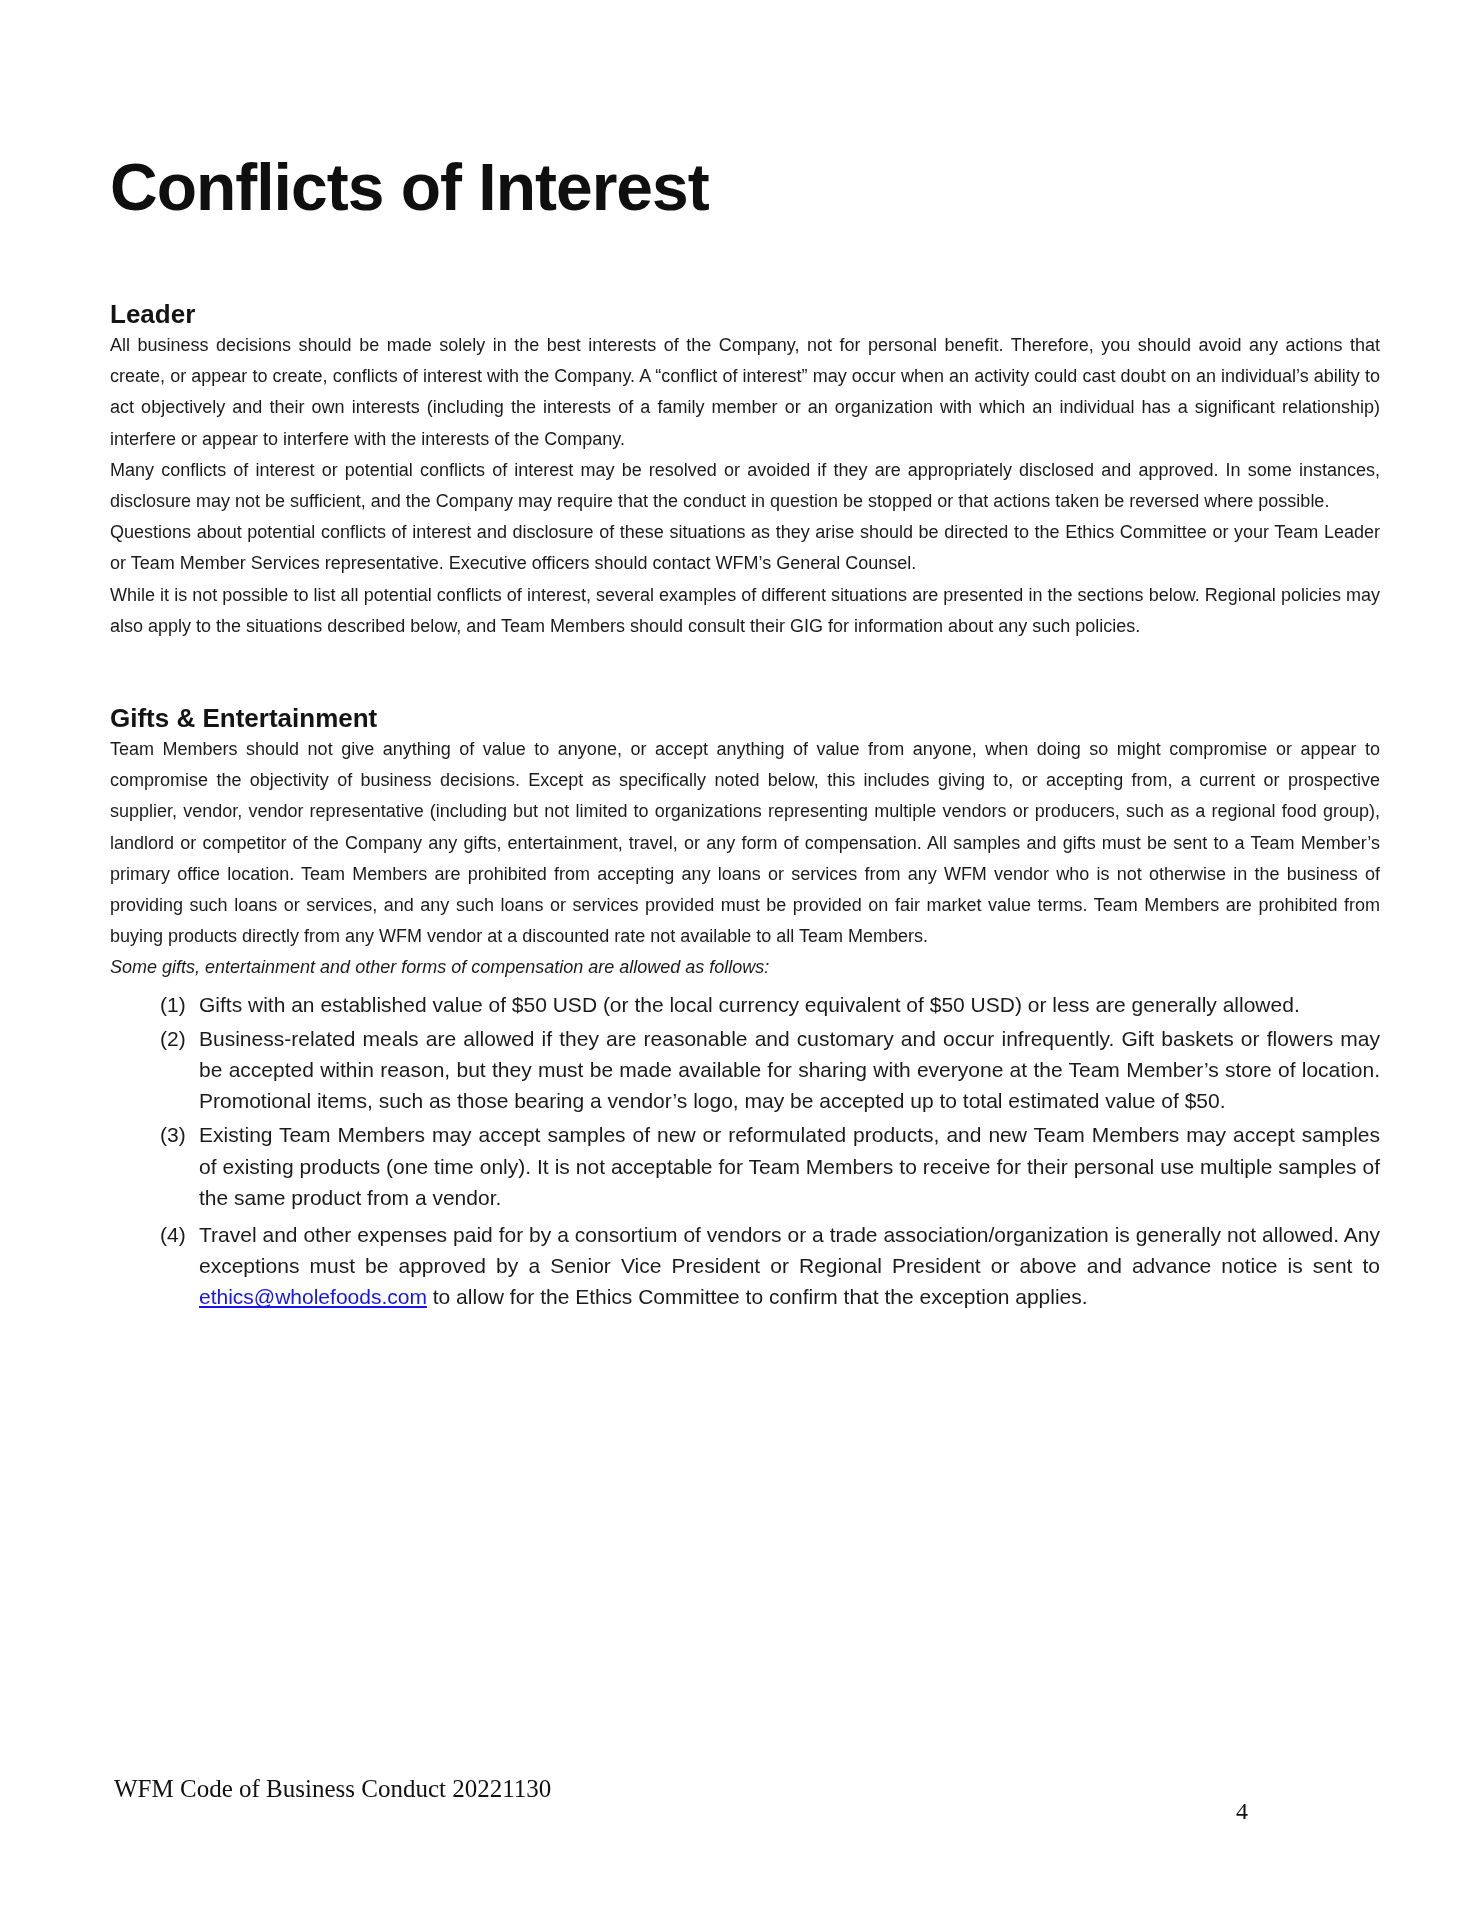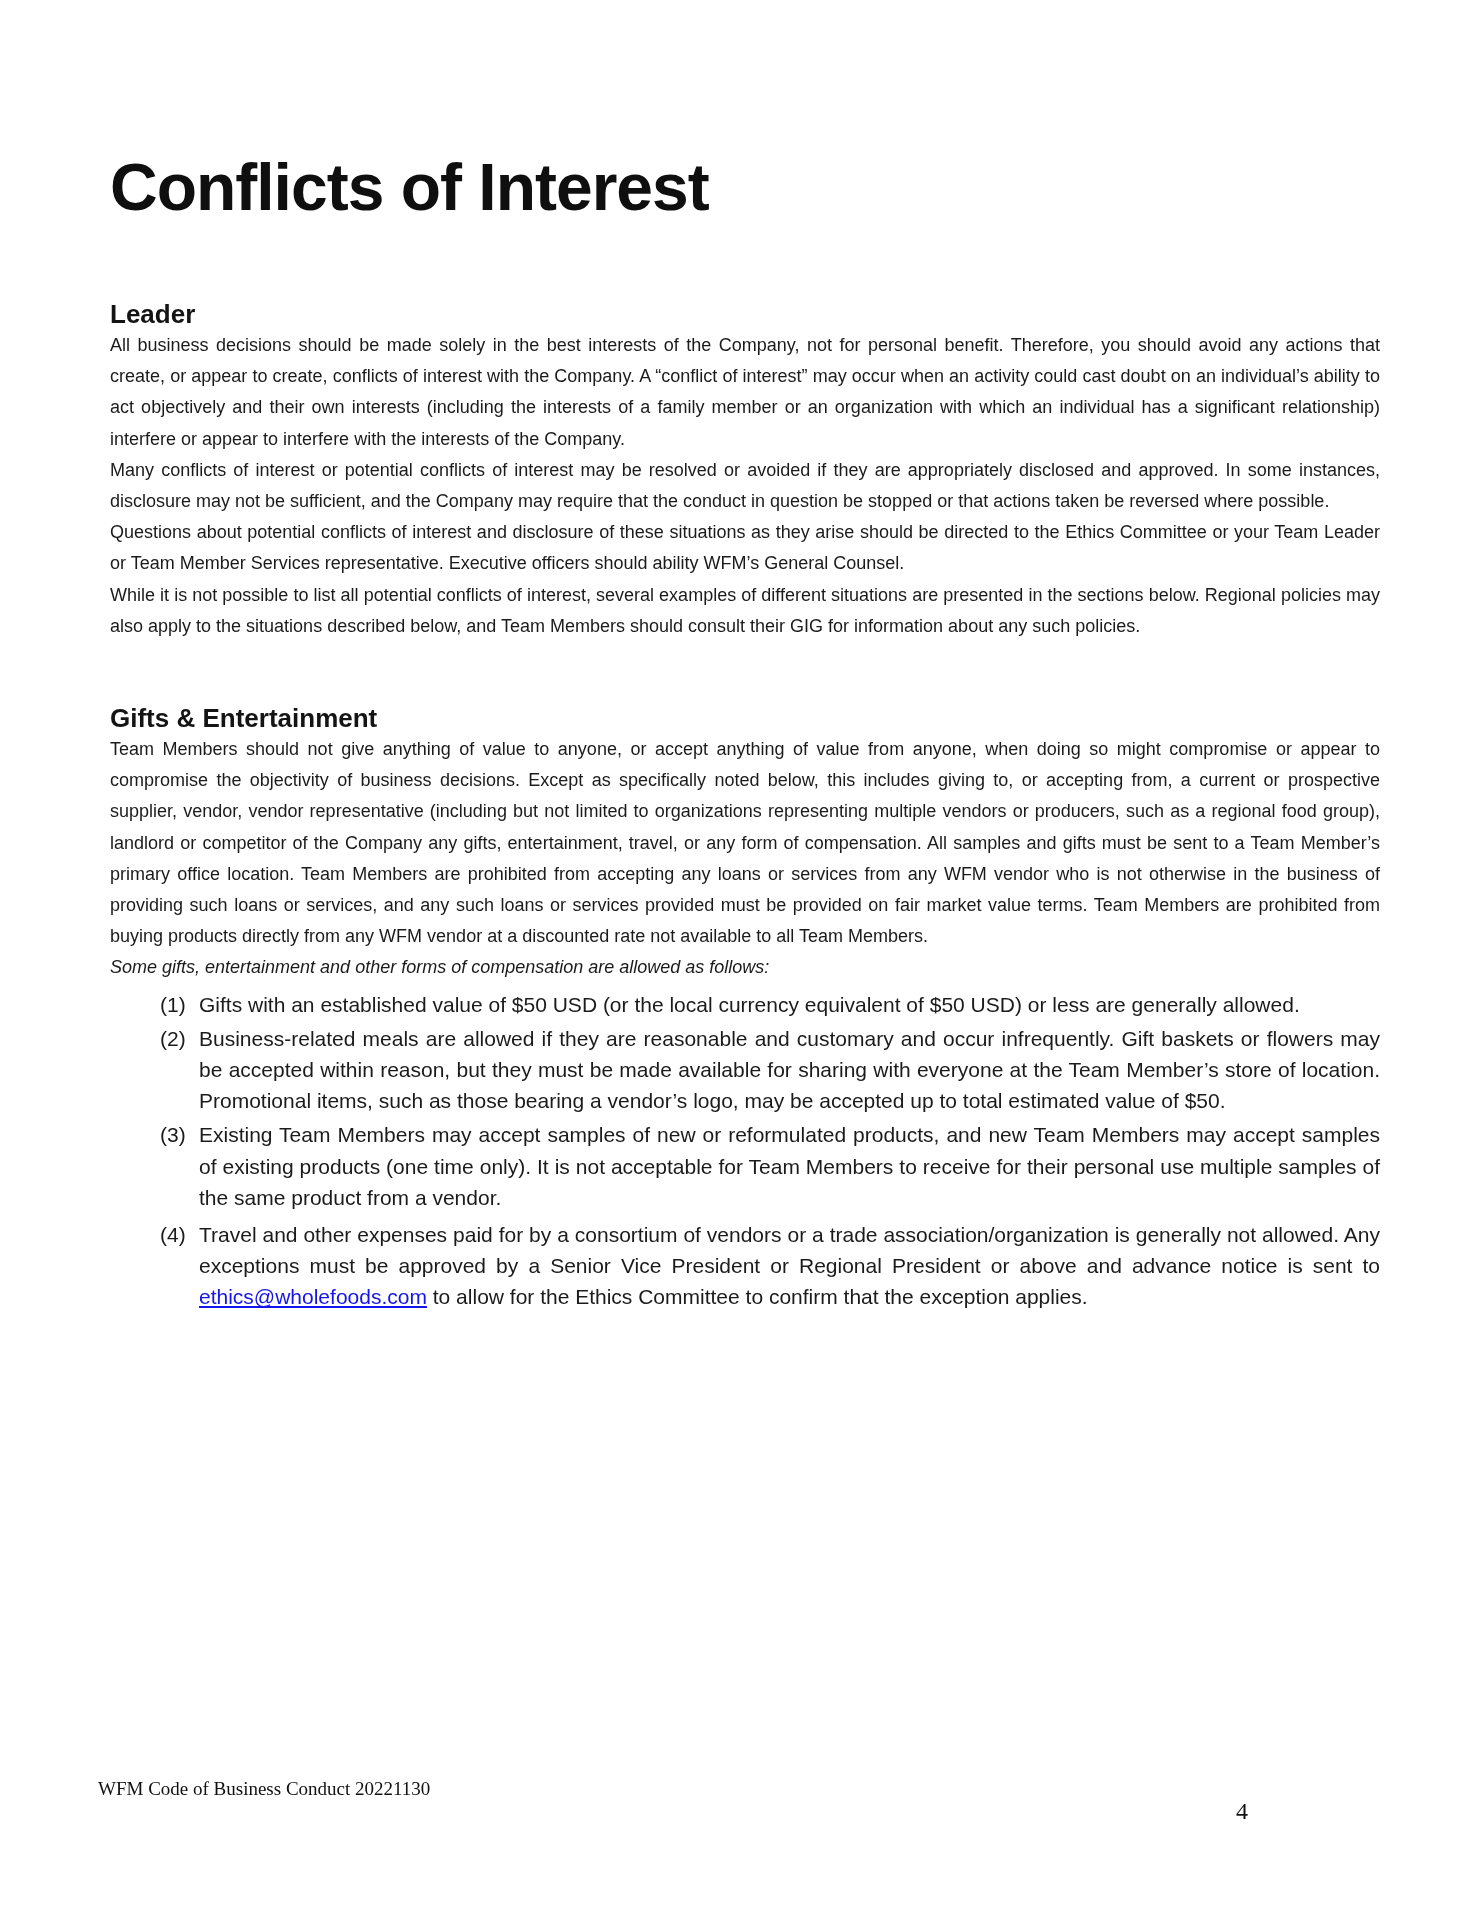--- a/index.html
+++ b/index.html
@@ -71,24 +71,24 @@
     top: 0;
     text-align: left;
   }
   a.email-link {
     color: #1414eb;
     text-decoration: underline;
     text-decoration-color: #1414eb;
   }
   .footer-left {
     position: absolute;
-    left: 98px;
+    left: 114px;
     top: 1776px;
     font-family: "Liberation Serif", serif;
-    font-size: 19px;
+    font-size: 25px;
     line-height: 26px;
     color: #111111;
   }
   .page-number {
     position: absolute;
     left: 1236px;
     top: 1797px;
     font-family: "Liberation Serif", serif;
     font-size: 24px;
     line-height: 28px;
@@ -102,21 +102,21 @@
   <div class="content">
 
     <h1 class="doc-title">Conflicts of Interest</h1>
 
     <h2 class="section-heading heading-general">Leader</h2>
 
     <p class="body-para mt-first">All business decisions should be made solely in the best interests of the Company, not for personal benefit. Therefore, you should avoid any actions that create, or appear to create, conflicts of interest with the Company. A “conflict of interest” may occur when an activity could cast doubt on an individual’s ability to act objectively and their own interests (including the interests of a family member or an organization with which an individual has a significant relationship) interfere or appear to interfere with the interests of the Company.</p>
 
     <p class="body-para mt-para1">Many conflicts of interest or potential conflicts of interest may be resolved or avoided if they are appropriately disclosed and approved. In some instances, disclosure may not be sufficient, and the Company may require that the conduct in question be stopped or that actions taken be reversed where possible.</p>
 
-    <p class="body-para mt-para2">Questions about potential conflicts of interest and disclosure of these situations as they arise should be directed to the Ethics Committee or your Team Leader or Team Member Services representative. Executive officers should ability WFM’s General Counsel.</p>
+    <p class="body-para mt-para2">Questions about potential conflicts of interest and disclosure of these situations as they arise should be directed to the Ethics Committee or your Team Leader or Team Member Services representative. Executive officers should contact WFM’s General Counsel.</p>
 
     <p class="body-para mt-para3">While it is not possible to list all potential conflicts of interest, several examples of different situations are presented in the sections below. Regional policies may also apply to the situations described below, and Team Members should consult their GIG for information about any such policies.</p>
 
     <h2 class="section-heading heading-gifts">Gifts &amp; Entertainment</h2>
 
     <p class="body-para mt-gifts-intro">Team Members should not give anything of value to anyone, or accept anything of value from anyone, when doing so might compromise or appear to compromise the objectivity of business decisions. Except as specifically noted below, this includes giving to, or accepting from, a current or prospective supplier, vendor, vendor representative (including but not limited to organizations representing multiple vendors or producers, such as a regional food group), landlord or competitor of the Company any gifts, entertainment, travel, or any form of compensation. All samples and gifts must be sent to a Team Member’s primary office location. Team Members are prohibited from accepting any loans or services from any WFM vendor who is not otherwise in the business of providing such loans or services, and any such loans or services provided must be provided on fair market value terms. Team Members are prohibited from buying products directly from any WFM vendor at a discounted rate not available to all Team Members.</p>
 
     <p class="body-para mt-allowed">Some gifts, entertainment and other forms of compensation are allowed as follows:</p>
 
     <ol class="numbered-list">

